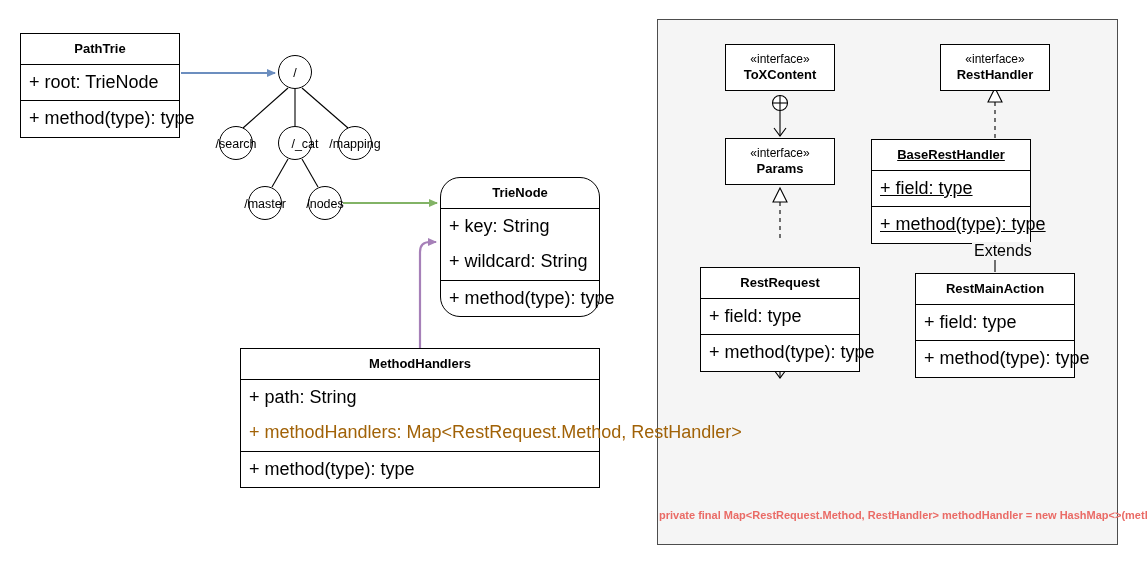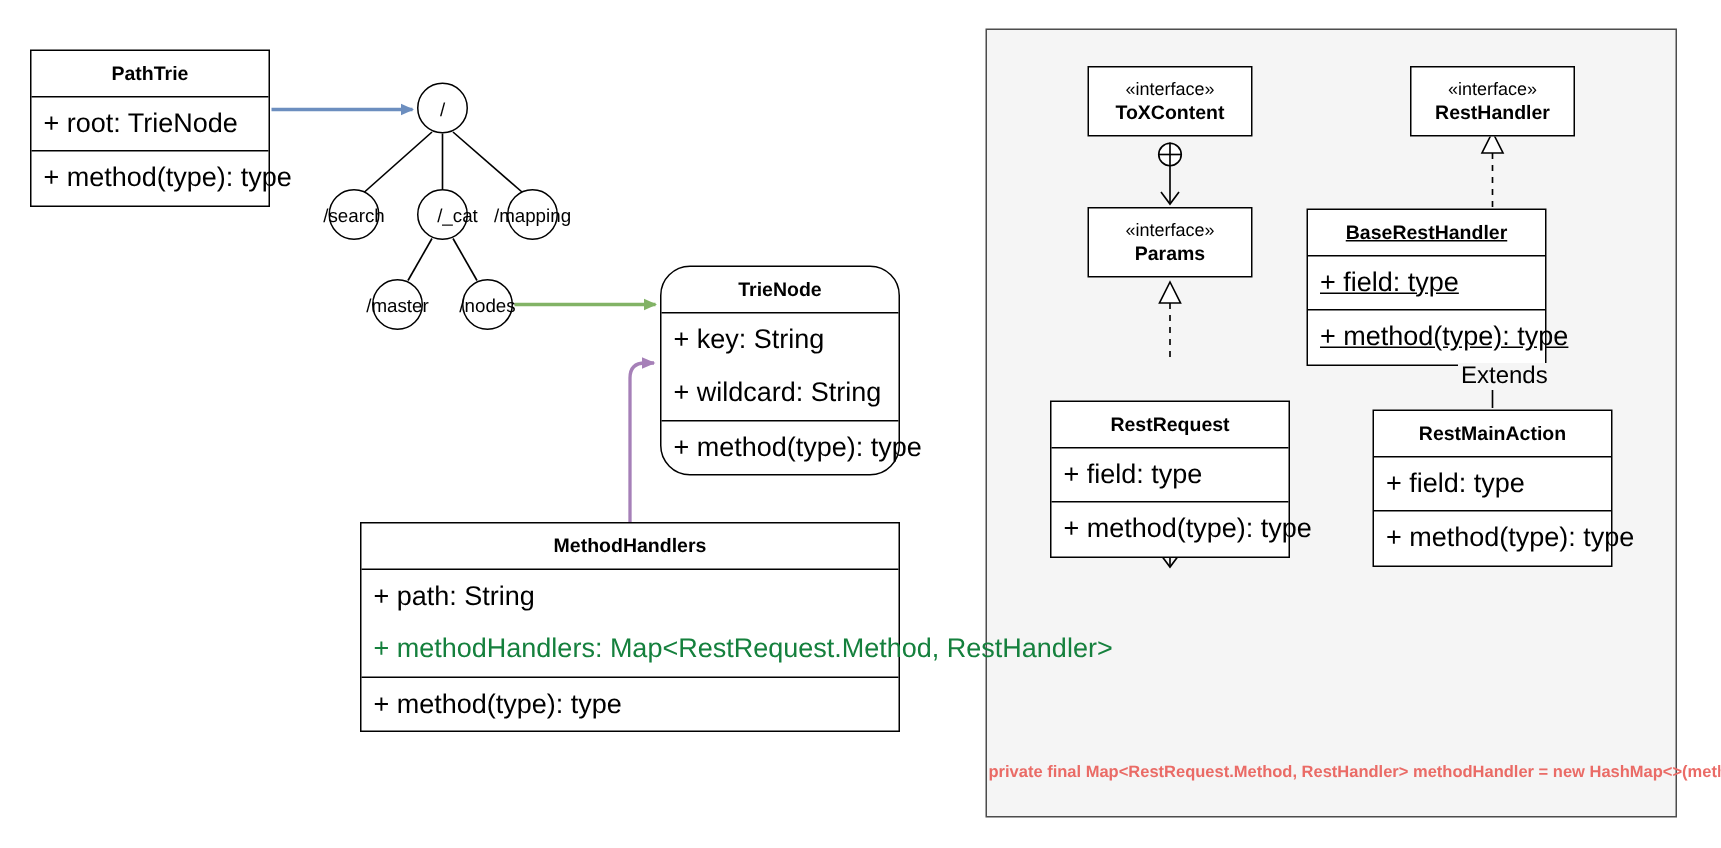--- a/index.html
+++ b/index.html
@@ -60,21 +60,21 @@
     line-height: 1.25;
   }
   .umlbox .row {
     font-size: 18px;
     line-height: 1.2;
     padding: 7px 8px;
     text-align: left;
     white-space: nowrap;
   }
   .umlbox .row.red {
-    color: #15803d;
+    color: #a16207;
   }
   
   .tnode {
     position: absolute;
     box-sizing: border-box;
     border: 1px solid #000000;
     border-radius: 50%;
     background: transparent;
   }
   .tlabel {

